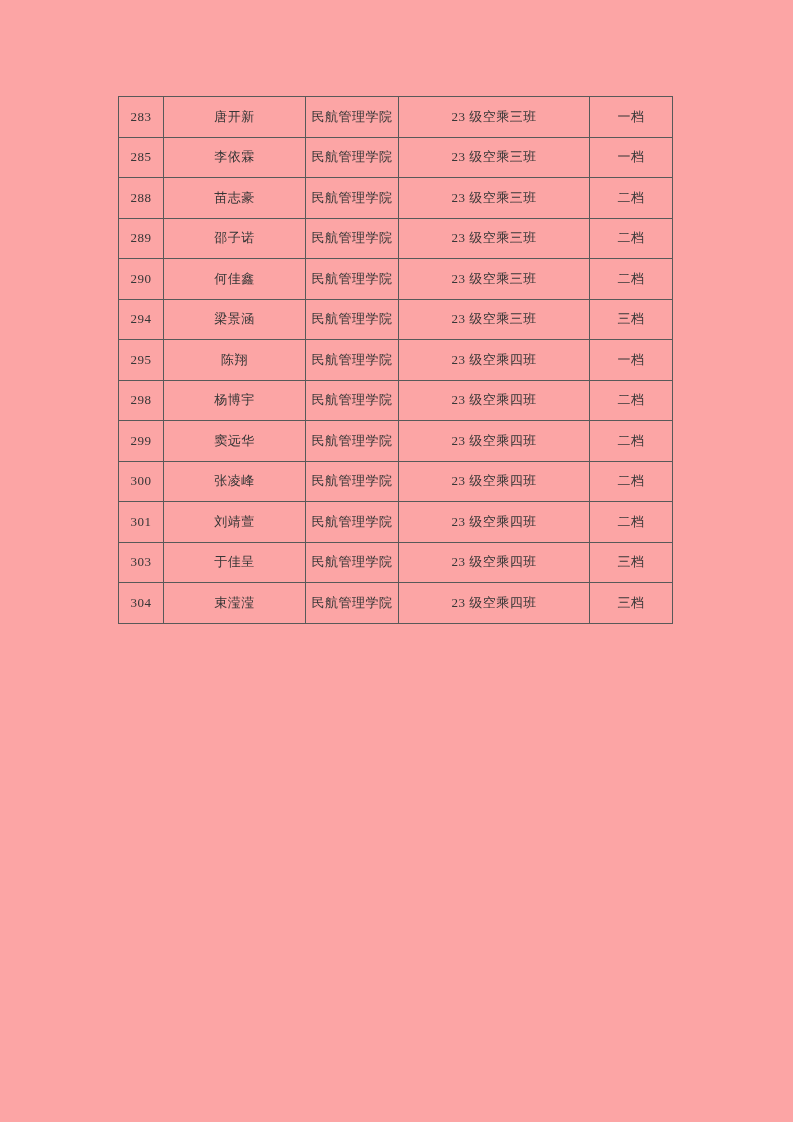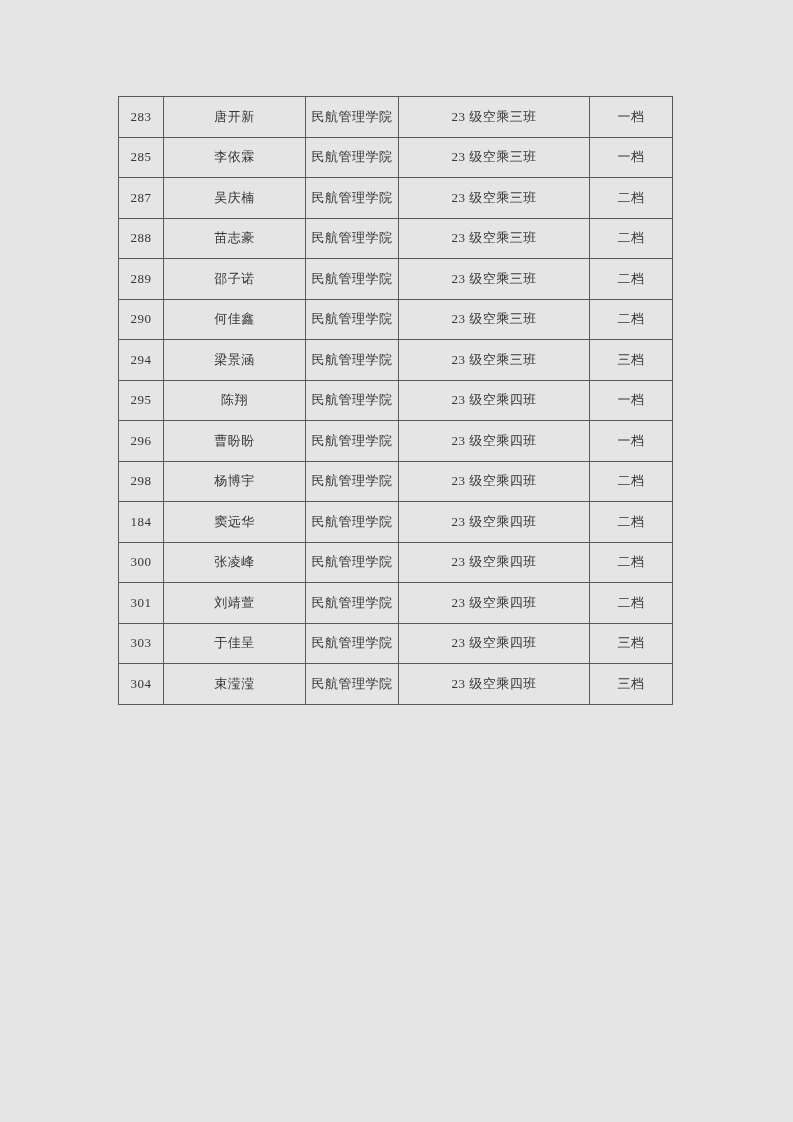--- a/index.html
+++ b/index.html
@@ -4,21 +4,21 @@
 <style>
   html, body {
     margin: 0;
     padding: 0;
     background: #ffffff;
   }
   .page {
     position: relative;
     width: 793px;
     height: 1122px;
-    background: #e5e5e5;
+    background: #fca5a5;
     overflow: hidden;
     font-family: "Liberation Serif", "DejaVu Serif", serif;
   }
   table.roster {
     position: absolute;
     left: 118px;
     top: 96px;
     width: 554px;
     border-collapse: collapse;
     table-layout: fixed;
@@ -66,27 +66,20 @@
 
         <tr>
           <td>285</td>
           <td>李依霖</td>
           <td>民航管理学院</td>
           <td>23 级空乘三班</td>
           <td>一档</td>
         </tr>
 
 
-        <tr>
-          <td>287</td>
-          <td>吴庆楠</td>
-          <td>民航管理学院</td>
-          <td>23 级空乘三班</td>
-          <td>二档</td>
-        </tr>
 
         <tr>
           <td>288</td>
           <td>苗志豪</td>
           <td>民航管理学院</td>
           <td>23 级空乘三班</td>
           <td>二档</td>
         </tr>
 
         <tr>
@@ -117,39 +110,32 @@
         </tr>
 
         <tr>
           <td>295</td>
           <td>陈翔</td>
           <td>民航管理学院</td>
           <td>23 级空乘四班</td>
           <td>一档</td>
         </tr>
 
-        <tr>
-          <td>296</td>
-          <td>曹盼盼</td>
-          <td>民航管理学院</td>
-          <td>23 级空乘四班</td>
-          <td>一档</td>
-        </tr>
 
 
         <tr>
           <td>298</td>
           <td>杨博宇</td>
           <td>民航管理学院</td>
           <td>23 级空乘四班</td>
           <td>二档</td>
         </tr>
 
         <tr>
-          <td>184</td>
+          <td>299</td>
           <td>窦远华</td>
           <td>民航管理学院</td>
           <td>23 级空乘四班</td>
           <td>二档</td>
         </tr>
 
         <tr>
           <td>300</td>
           <td>张凌峰</td>
           <td>民航管理学院</td>

